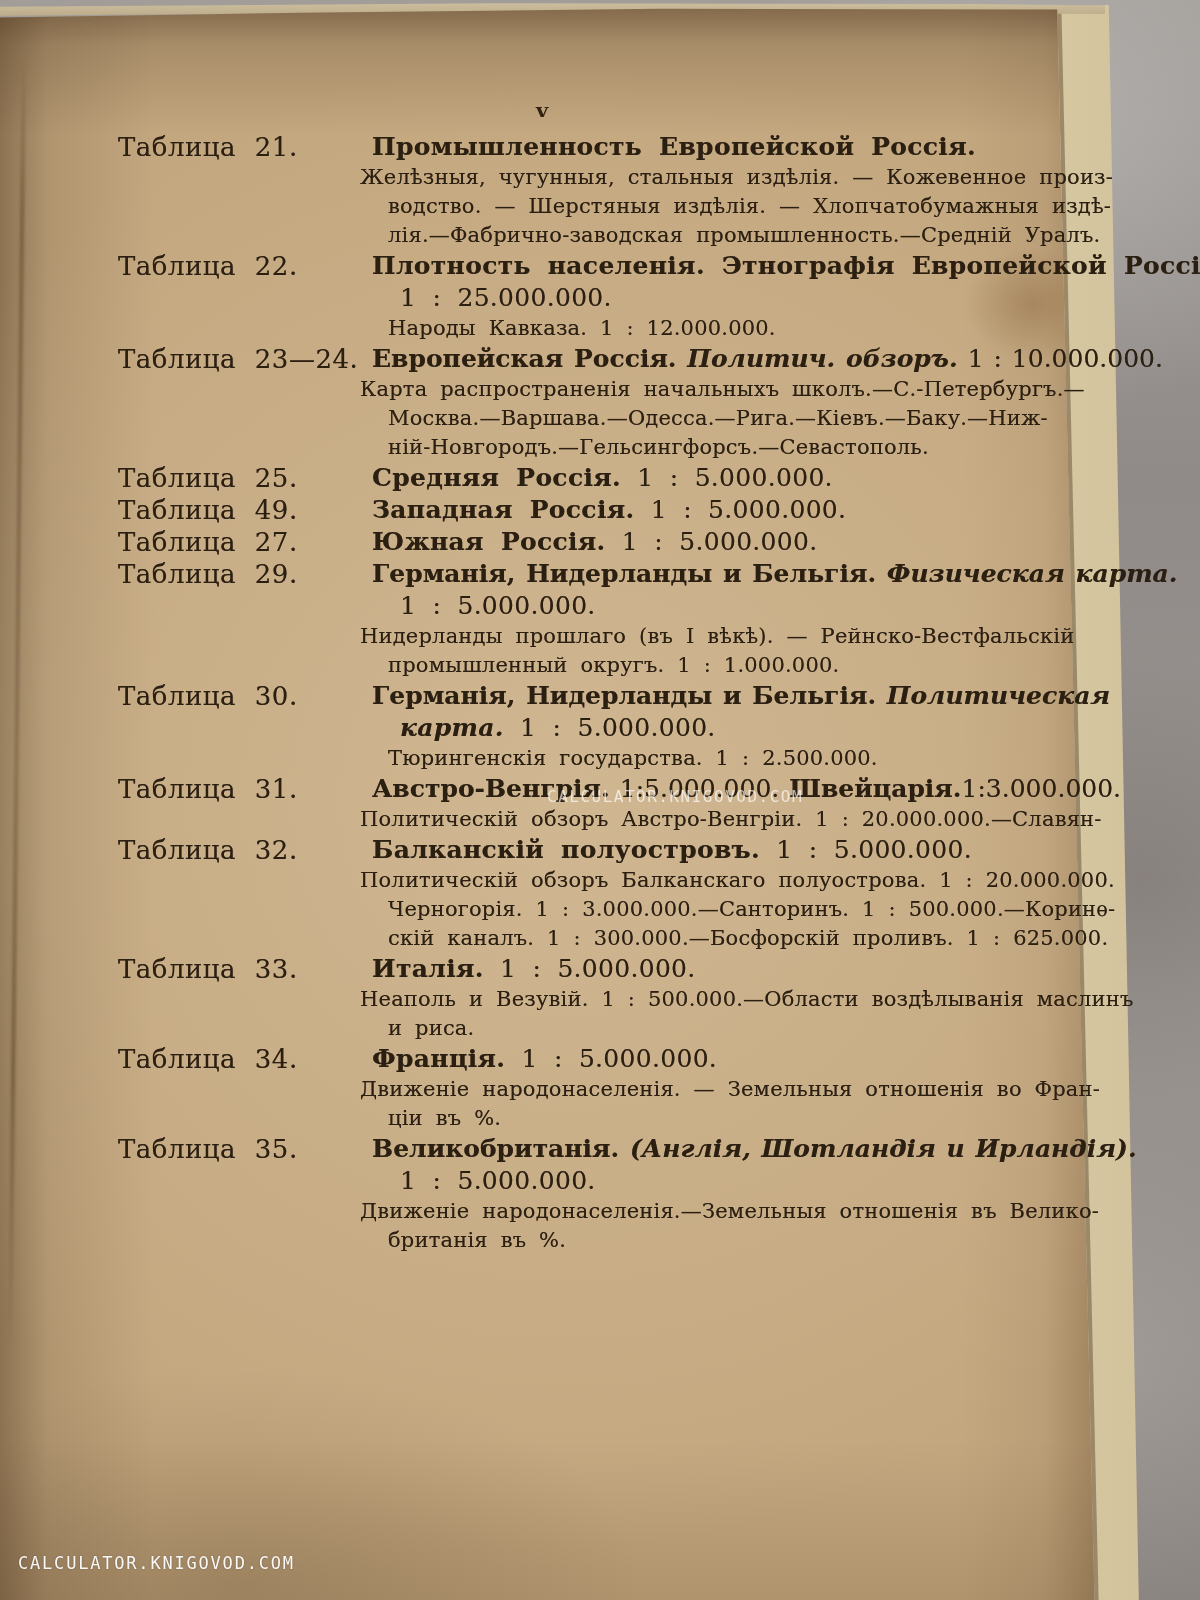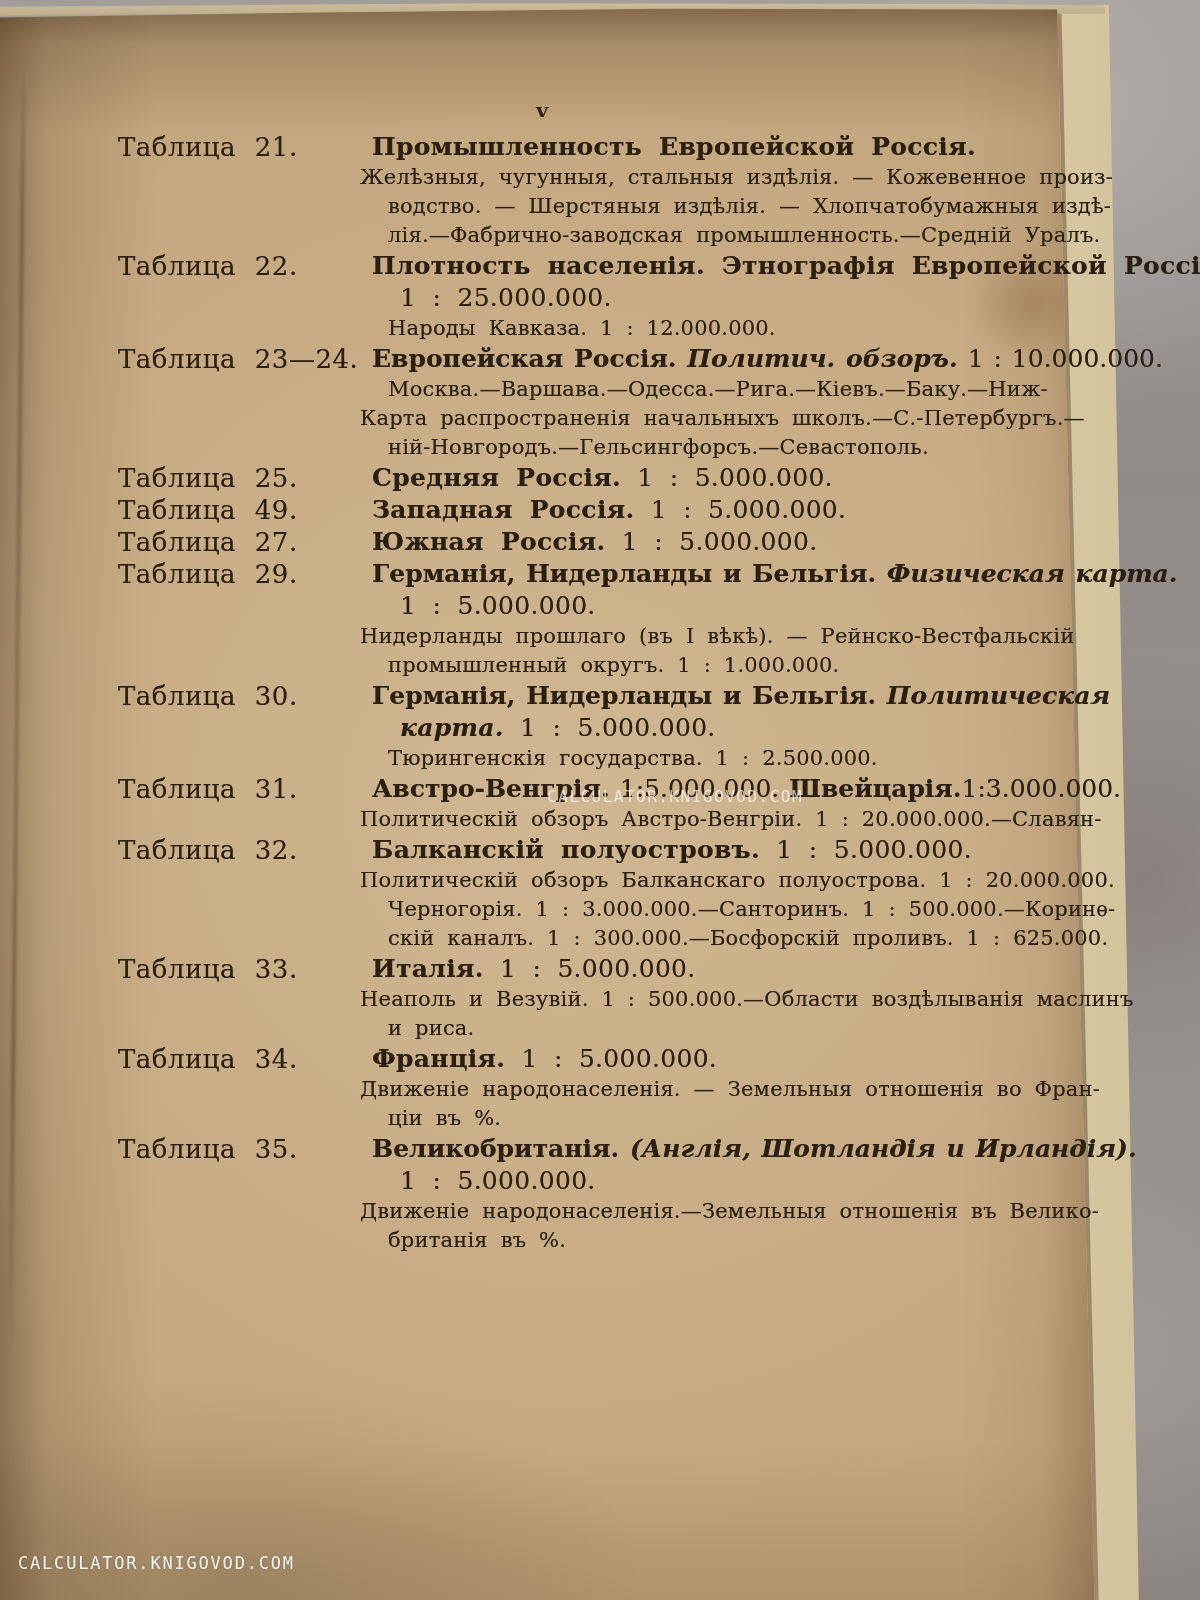--- a/index.html
+++ b/index.html
@@ -99,22 +99,22 @@
         <div class="ct">
           <div class="line title"><span class="b">Плотность населенія. Этнографія Европейской Россіи.</span></div>
           <div class="line title ind"><span class="r">1 : 25.000.000.</span></div>
           <div class="line sub ind"><span class="r">Народы Кавказа. 1 : 12.000.000.</span></div>
         </div>
       </div>
       <div class="row">
         <div class="lbl">Таблица 23—24.</div>
         <div class="ct">
           <div class="line title tight"><span class="b">Европейская Россія. </span><span class="i">Политич. обзоръ.</span><span class="r"> 1 : 10.000.000.</span></div>
+          <div class="line sub"><span class="r">Карта распространенія начальныхъ школъ.—С.-Петербургъ.—</span></div>
           <div class="line sub ind"><span class="r">Москва.—Варшава.—Одесса.—Рига.—Кіевъ.—Баку.—Ниж-</span></div>
-          <div class="line sub"><span class="r">Карта распространенія начальныхъ школъ.—С.-Петербургъ.—</span></div>
           <div class="line sub ind"><span class="r">ній-Новгородъ.—Гельсингфорсъ.—Севастополь.</span></div>
         </div>
       </div>
       <div class="row">
         <div class="lbl">Таблица 25.</div>
         <div class="ct">
           <div class="line title"><span class="b">Средняя Россія.</span><span class="r"> 1 : 5.000.000.</span></div>
         </div>
       </div>
       <div class="row">

